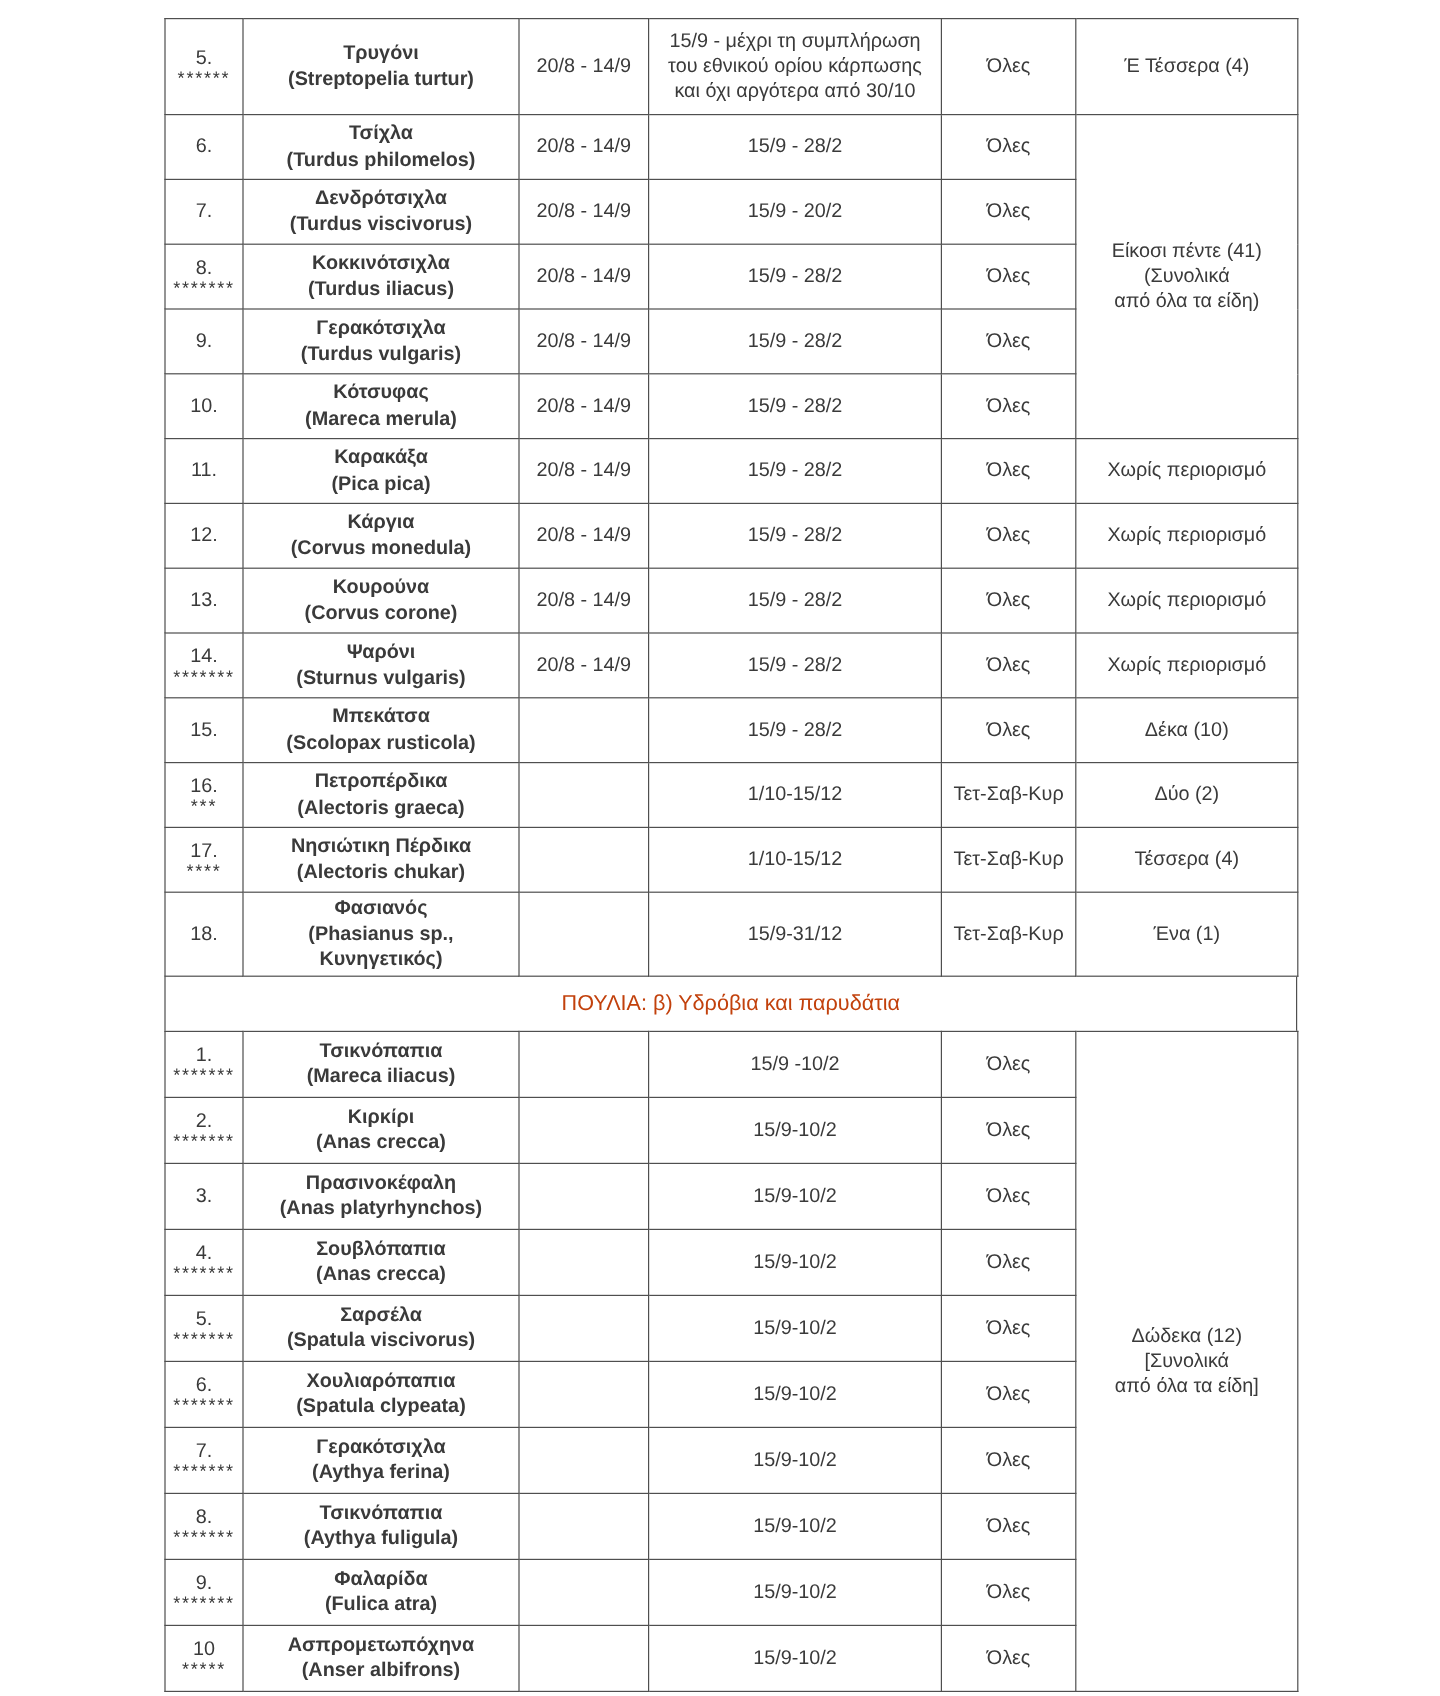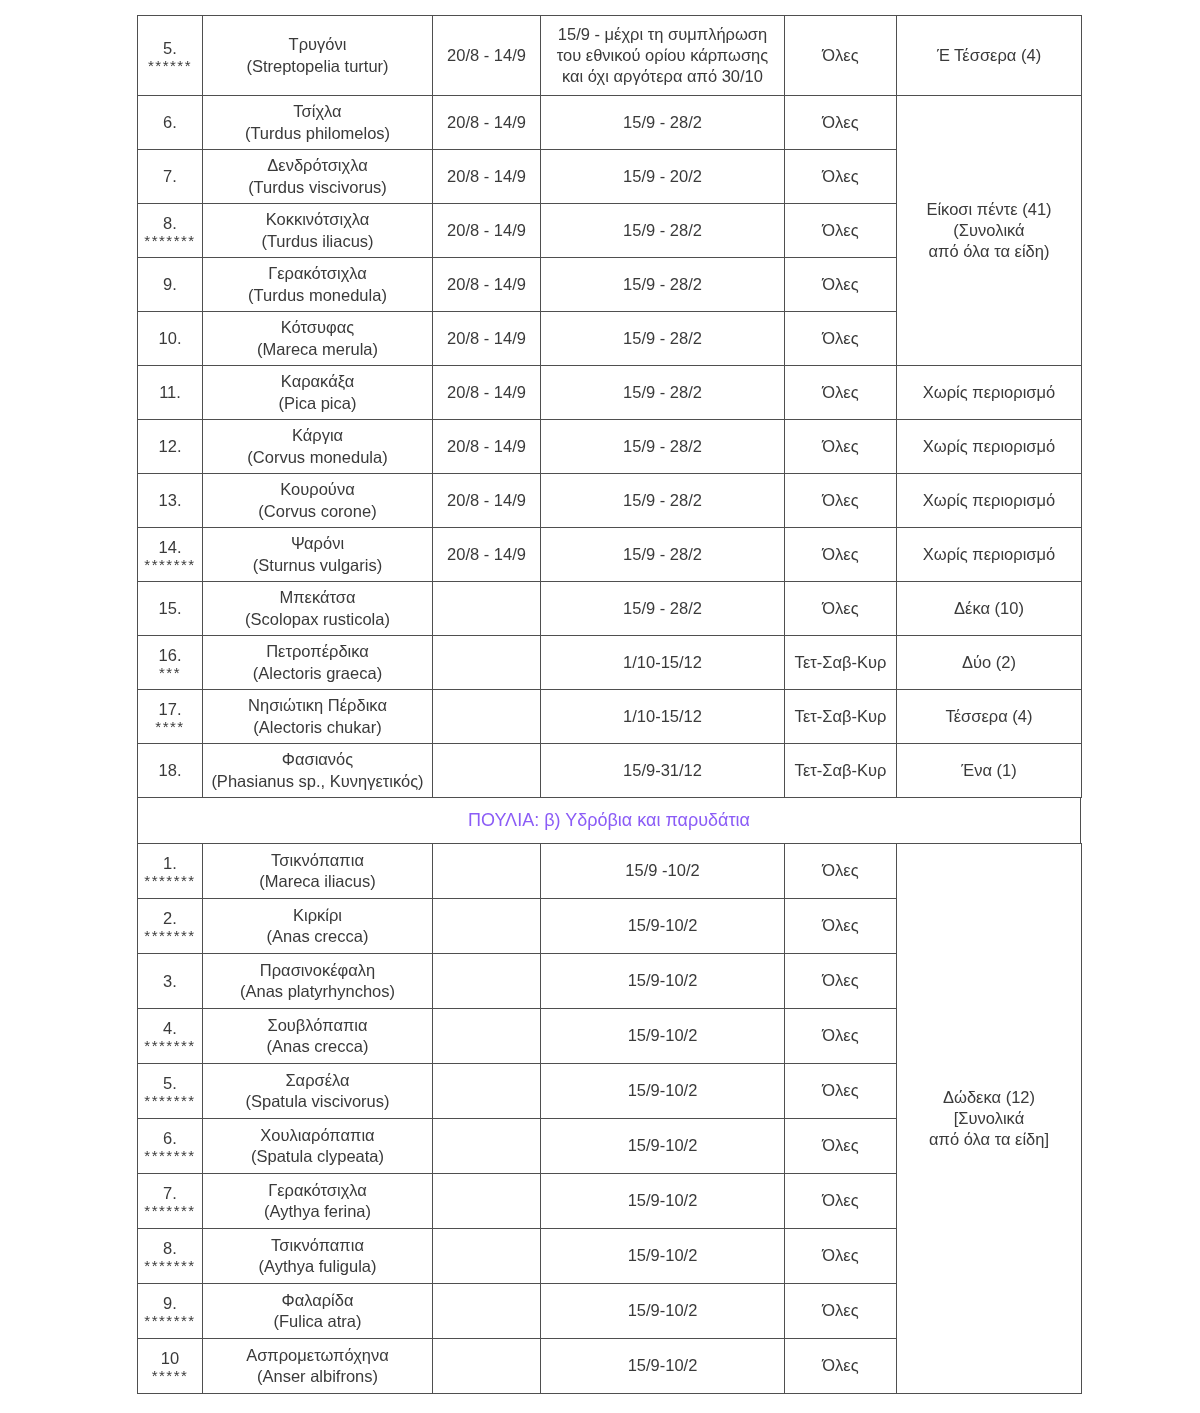--- a/index.html
+++ b/index.html
@@ -51,39 +51,39 @@
   tr.r-low  { height: 55px; }
 
   .numline { line-height: 1.15; }
   .stars {
     font-size: 15px;
     letter-spacing: 1.5px;
     line-height: 0.85;
     margin-top: 2px;
     white-space: nowrap;
   }
-  .sp-name, .sp-latin { line-height: 1.28; }
+  .sp-name, .sp-latin { line-height: 1.28; font-weight: bold; }
 
   td.wrapcell { line-height: 1.22; padding: 2px 4px; }
 
   td.group-limit {
     white-space: pre-line;
     line-height: 1.5;
   }
 
   .band {
     width: 944px;
     height: 45px;
     border-left: 1.5px solid #4f4f4f;
     border-right: 1.5px solid #4f4f4f;
     display: flex;
     align-items: center;
     justify-content: center;
     font-size: 18px;
-    color: #8b5cf6;
+    color: #c2410c;
   }
 </style>
 </head>
 <body>
 
 <div class="sheet">
 
   <table class="grid">
     <colgroup>
       <col class="c-num">
@@ -147,21 +147,21 @@
           <td>20/8 - 14/9</td>
           <td>15/9 - 28/2</td>
           <td>Όλες</td>
         </tr>
         <tr class="r-std">
           <td>
             <div class="numline">9.</div>
           </td>
           <td>
             <div class="sp-name">Γερακότσιχλα</div>
-            <div class="sp-latin">(Turdus monedula)</div>
+            <div class="sp-latin">(Turdus vulgaris)</div>
           </td>
           <td>20/8 - 14/9</td>
           <td>15/9 - 28/2</td>
           <td>Όλες</td>
         </tr>
         <tr class="r-std">
           <td>
             <div class="numline">10.</div>
           </td>
           <td>

